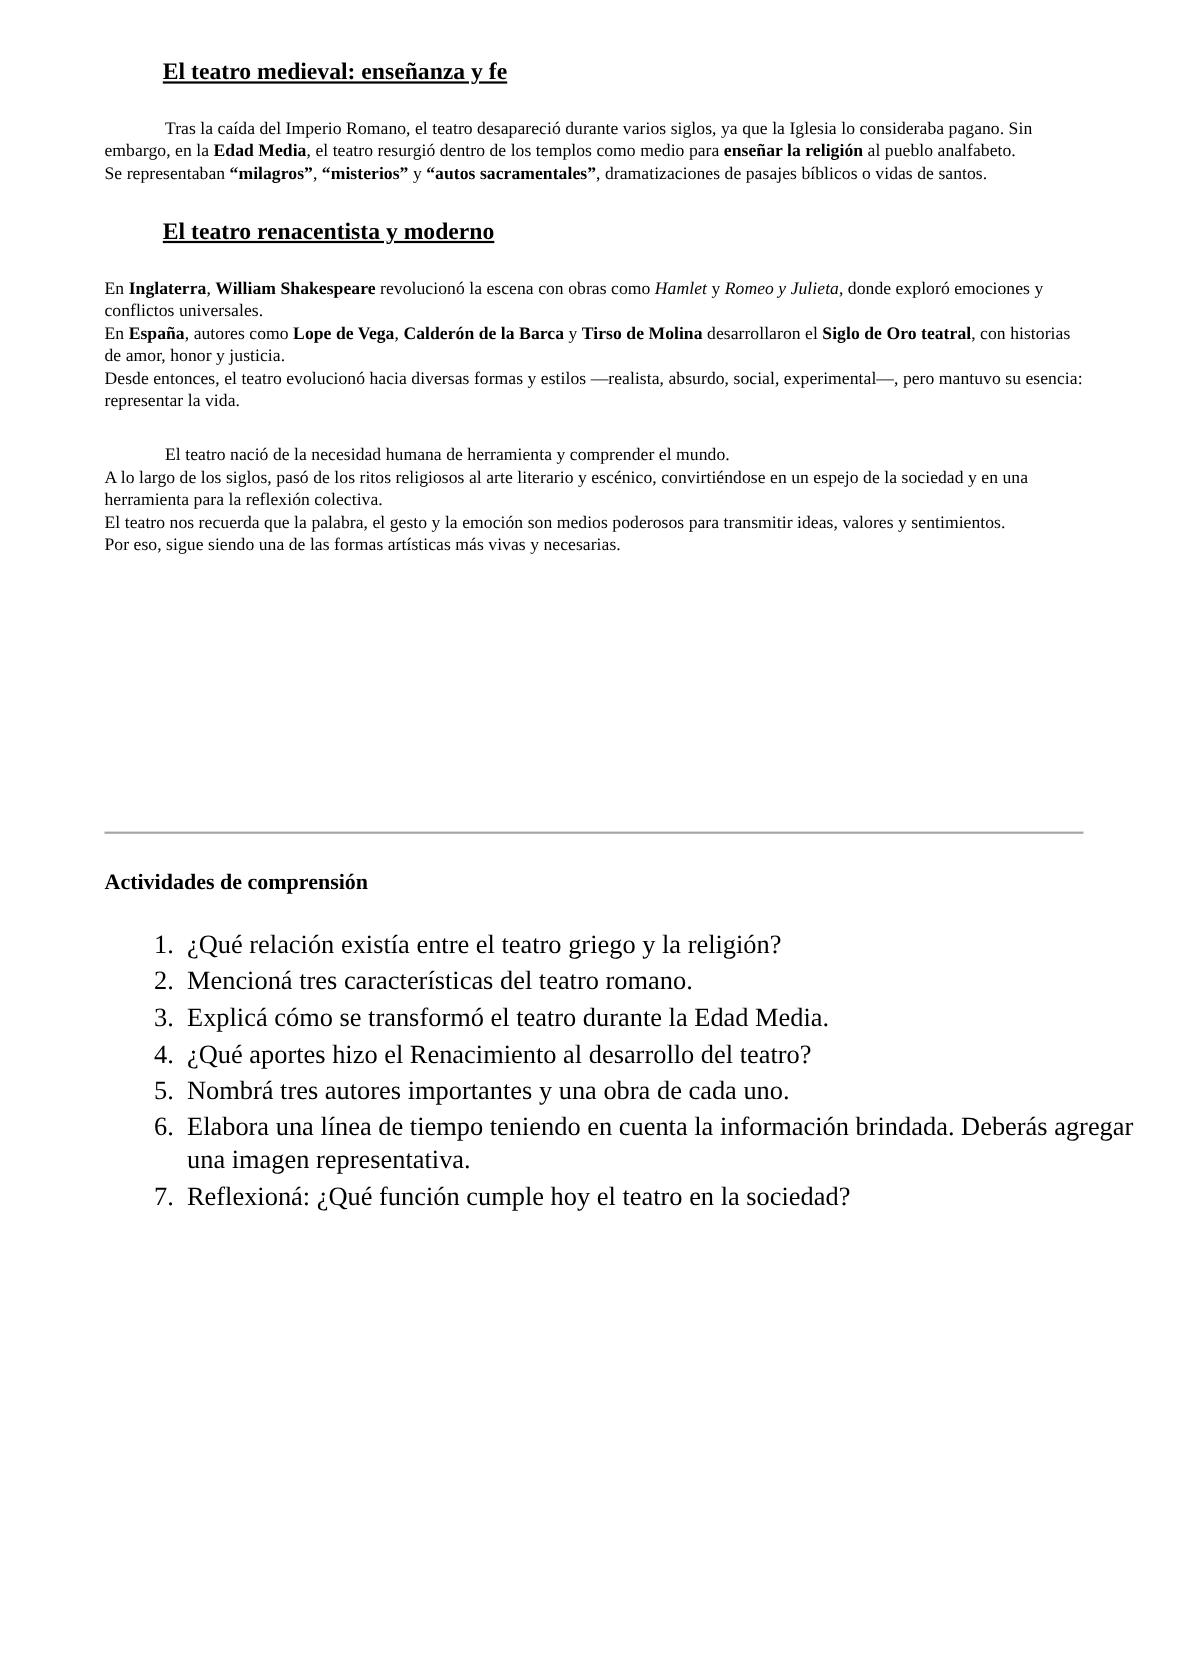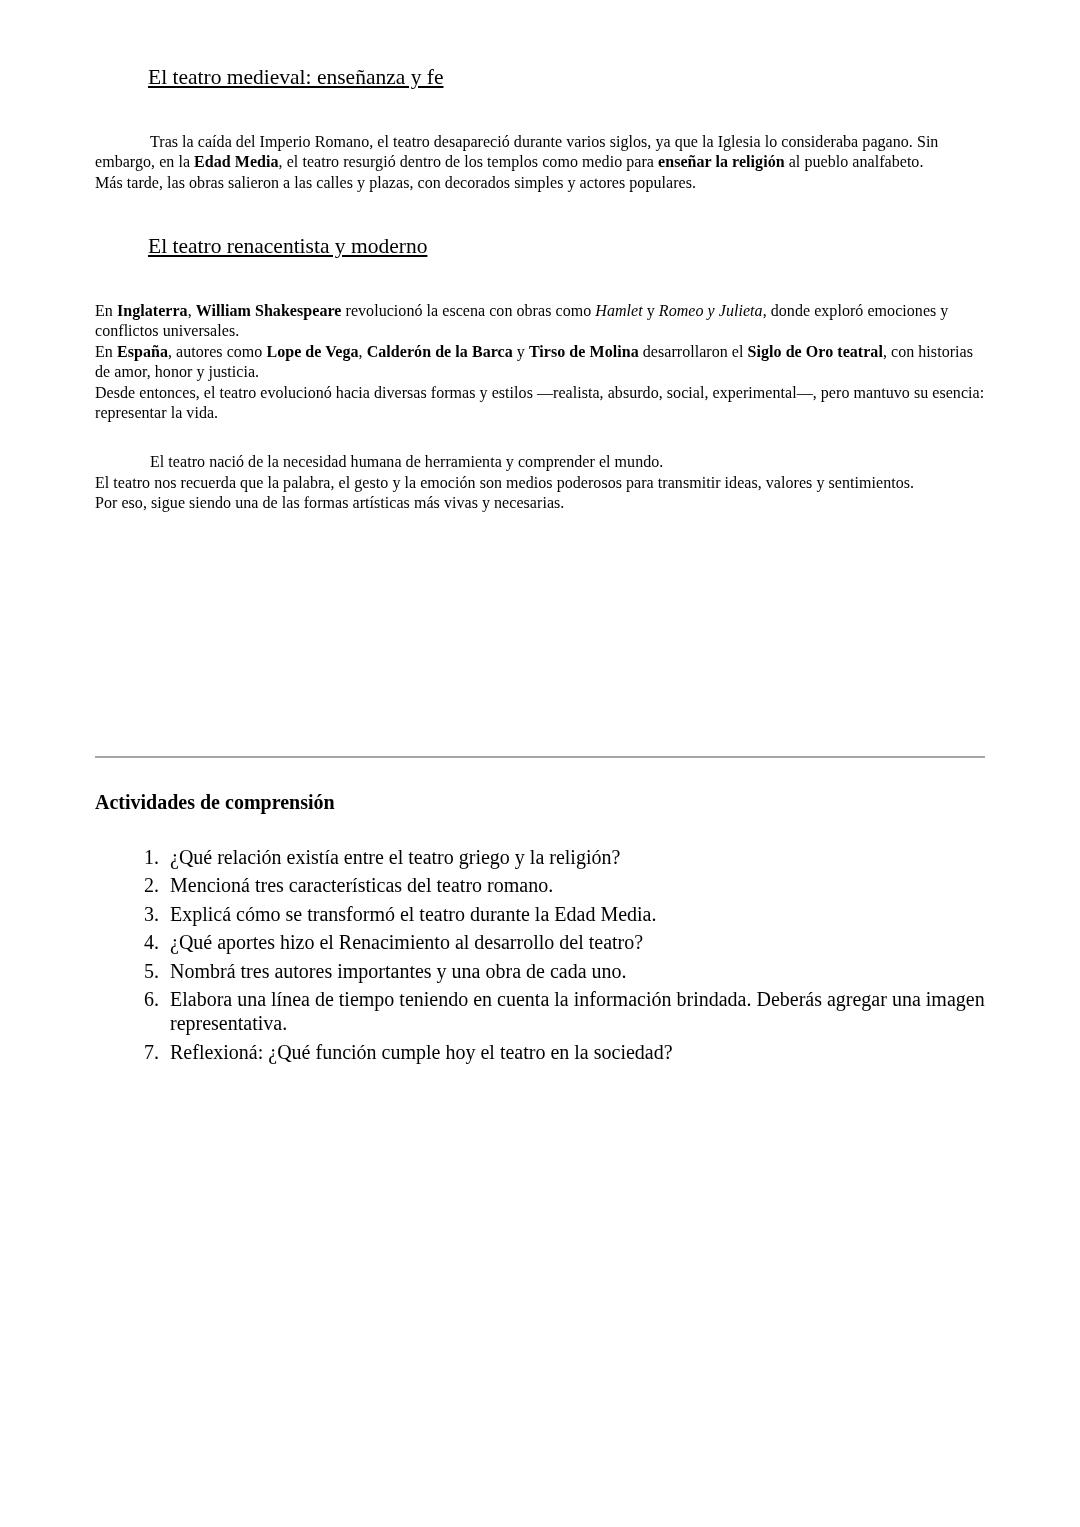--- a/index.html
+++ b/index.html
@@ -24,22 +24,22 @@
   }
   .content {
     position: absolute;
     left: 95px;
     top: 52px;
     width: 897px;
   }
 
   h2.section-heading {
     font-size: 21.5px;
-    font-weight: normal;
-    margin: 12px;
+    font-weight: bold;
+    margin: 0;
     padding: 0;
     line-height: 1.28;
     text-indent: 0;
     margin-left: 53px;
   }
   h2.section-heading span.ul {
     text-decoration: underline;
     text-underline-offset: 2px;
   }
 
@@ -84,55 +84,56 @@
 
   ol.activities {
     position: absolute;
     left: 122px;
     top: 845px;
     width: 870px;
     margin: 0;
     padding: 0 0 0 42px;
     list-style-position: outside;
     list-style-type: decimal;
-    font-size: 20px;
+    font-size: 24px;
     line-height: 1.22;
   }
   ol.activities li {
     margin: 0 0 4px 0;
     padding-left: 6px;
   }
 </style>
 </head>
 <body>
 
 <div class="page">
 
   <div class="content">
 
     <h2 class="section-heading">
       <span class="ul">El teatro medieval: enseñanza y fe</span>
     </h2>
     <div class="gap-md"></div>
     <p class="body indent"><span>Tras la caída del Imperio Romano, el teatro desapareció durante varios siglos, ya que la Iglesia lo consideraba pagano. Sin embargo, en la </span><b>Edad Media</b><span>, el teatro resurgió dentro de los templos como medio para </span><b>enseñar la religión</b><span> al pueblo analfabeto.</span></p>
-    <p class="body"><span>Más tarde, las obras salieron a las calles y plazas, con decorados simples y actores populares.</span></p>
+    <p class="body"><span>Se representaban </span><b>“milagros”</b><span>, </span><b>“misterios”</b><span> y </span><b>“autos sacramentales”</b><span>, dramatizaciones de pasajes bíblicos o vidas de santos.</span></p>
 
     <div class="gap-md"></div>
 
     <h2 class="section-heading">
       <span class="ul">El teatro renacentista y moderno</span>
     </h2>
     <div class="gap-md"></div>
     <p class="body"><span>En </span><b>Inglaterra</b><span>, </span><b>William Shakespeare</b><span> revolucionó la escena con obras como </span><i>Hamlet</i><span> y </span><i>Romeo y Julieta</i><span>, donde exploró emociones y conflictos universales.</span></p>
     <p class="body"><span>En </span><b>España</b><span>, autores como </span><b>Lope de Vega</b><span>, </span><b>Calderón de la Barca</b><span> y </span><b>Tirso de Molina</b><span> desarrollaron el </span><b>Siglo de Oro teatral</b><span>, con historias de amor, honor y justicia.</span></p>
     <p class="body"><span>Desde entonces, el teatro evolucionó hacia diversas formas y estilos —realista, absurdo, social, experimental—, pero mantuvo su esencia: representar la vida.</span></p>
 
     <div class="gap-md"></div>
 
     <p class="body indent"><span>El teatro nació de la necesidad humana de herramienta y comprender el mundo.</span></p>
+    <p class="body"><span>A lo largo de los siglos, pasó de los ritos religiosos al arte literario y escénico, convirtiéndose en un espejo de la sociedad y en una herramienta para la reflexión colectiva.</span></p>
     <p class="body"><span>El teatro nos recuerda que la palabra, el gesto y la emoción son medios poderosos para transmitir ideas, valores y sentimientos.</span></p>
     <p class="body"><span>Por eso, sigue siendo una de las formas artísticas más vivas y necesarias.</span></p>
 
   </div>
 
   <hr class="divider">
 
   <h1 class="activities-title">Actividades de comprensión</h1>
 
   <ol class="activities">

